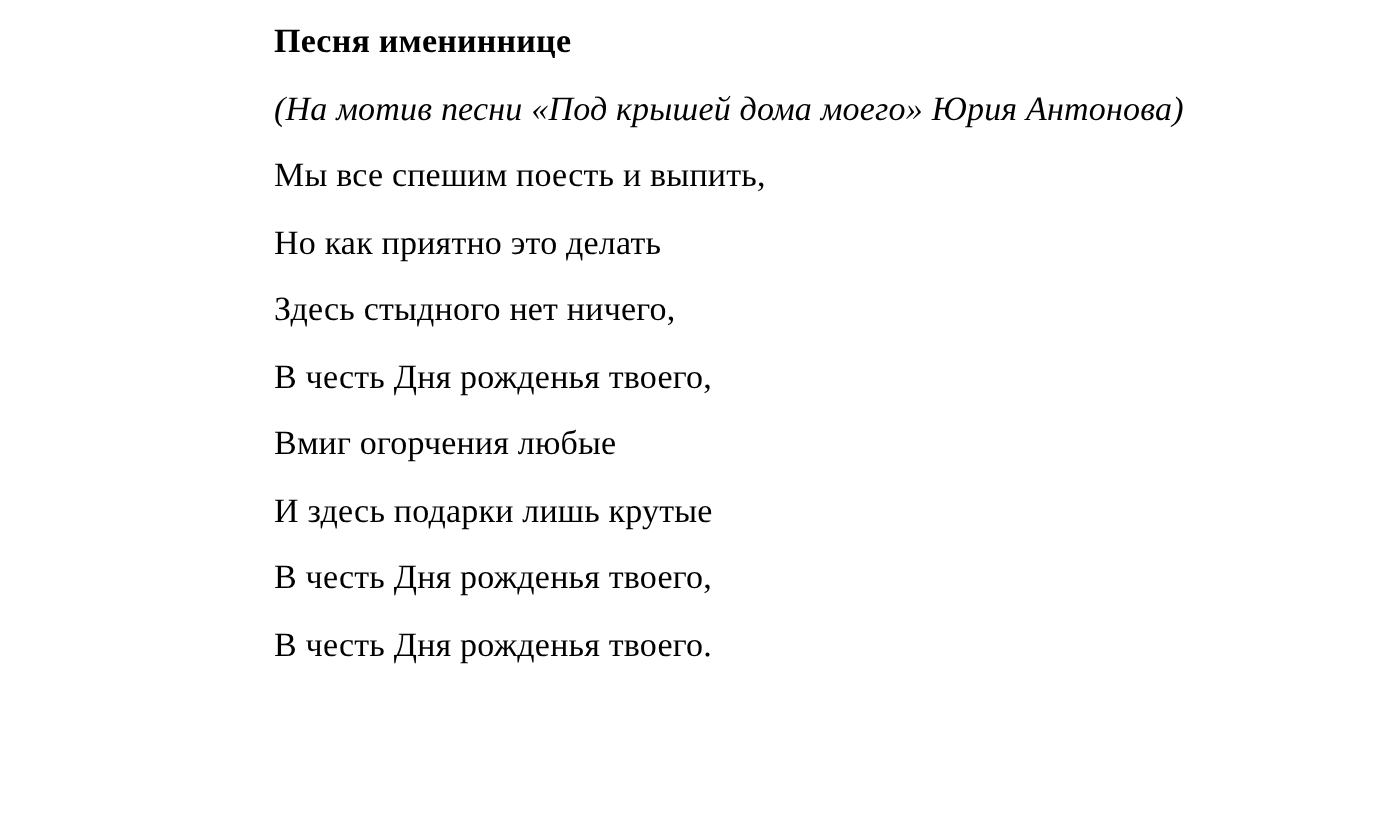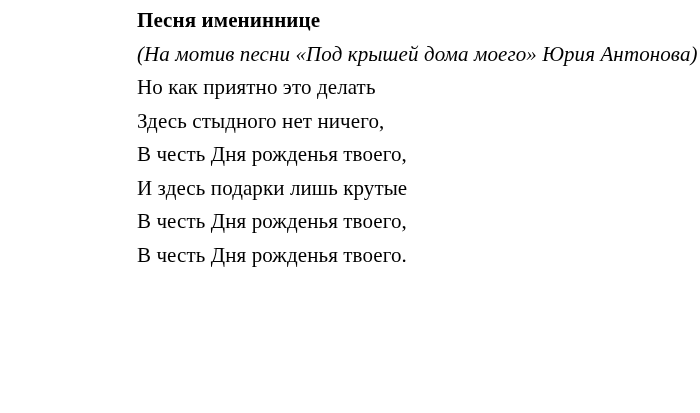--- a/index.html
+++ b/index.html
@@ -15,37 +15,39 @@
     color: #000000;
   }
   .page {
     box-sizing: border-box;
     width: 700px;
     height: 413px;
     padding: 4px 70px 0 137px;
     background: #ffffff;
   }
   .line {
-    font-size: 21px;
+    font-size: 17px;
     line-height: 33.5px;
     white-space: nowrap;
     letter-spacing: 0.1px;
   }
   .title {
     font-weight: bold;
   }
   .subtitle {
     font-style: italic;
   }
 </style>
 </head>
 <body>
 
 <div class="page">
   <div class="line title">Песня имениннице</div>
   <div class="line subtitle">(На мотив песни «Под крышей дома моего» Юрия Антонова)</div>
+  <div class="line">Мы все спешим поесть и выпить,</div>
   <div class="line">Но как приятно это делать</div>
   <div class="line">Здесь стыдного нет ничего,</div>
   <div class="line">В честь Дня рожденья твоего,</div>
+  <div class="line">Вмиг огорчения любые</div>
   <div class="line">И здесь подарки лишь крутые</div>
   <div class="line">В честь Дня рожденья твоего,</div>
   <div class="line">В честь Дня рожденья твоего.</div>
 </div>
 
 </body></html>

